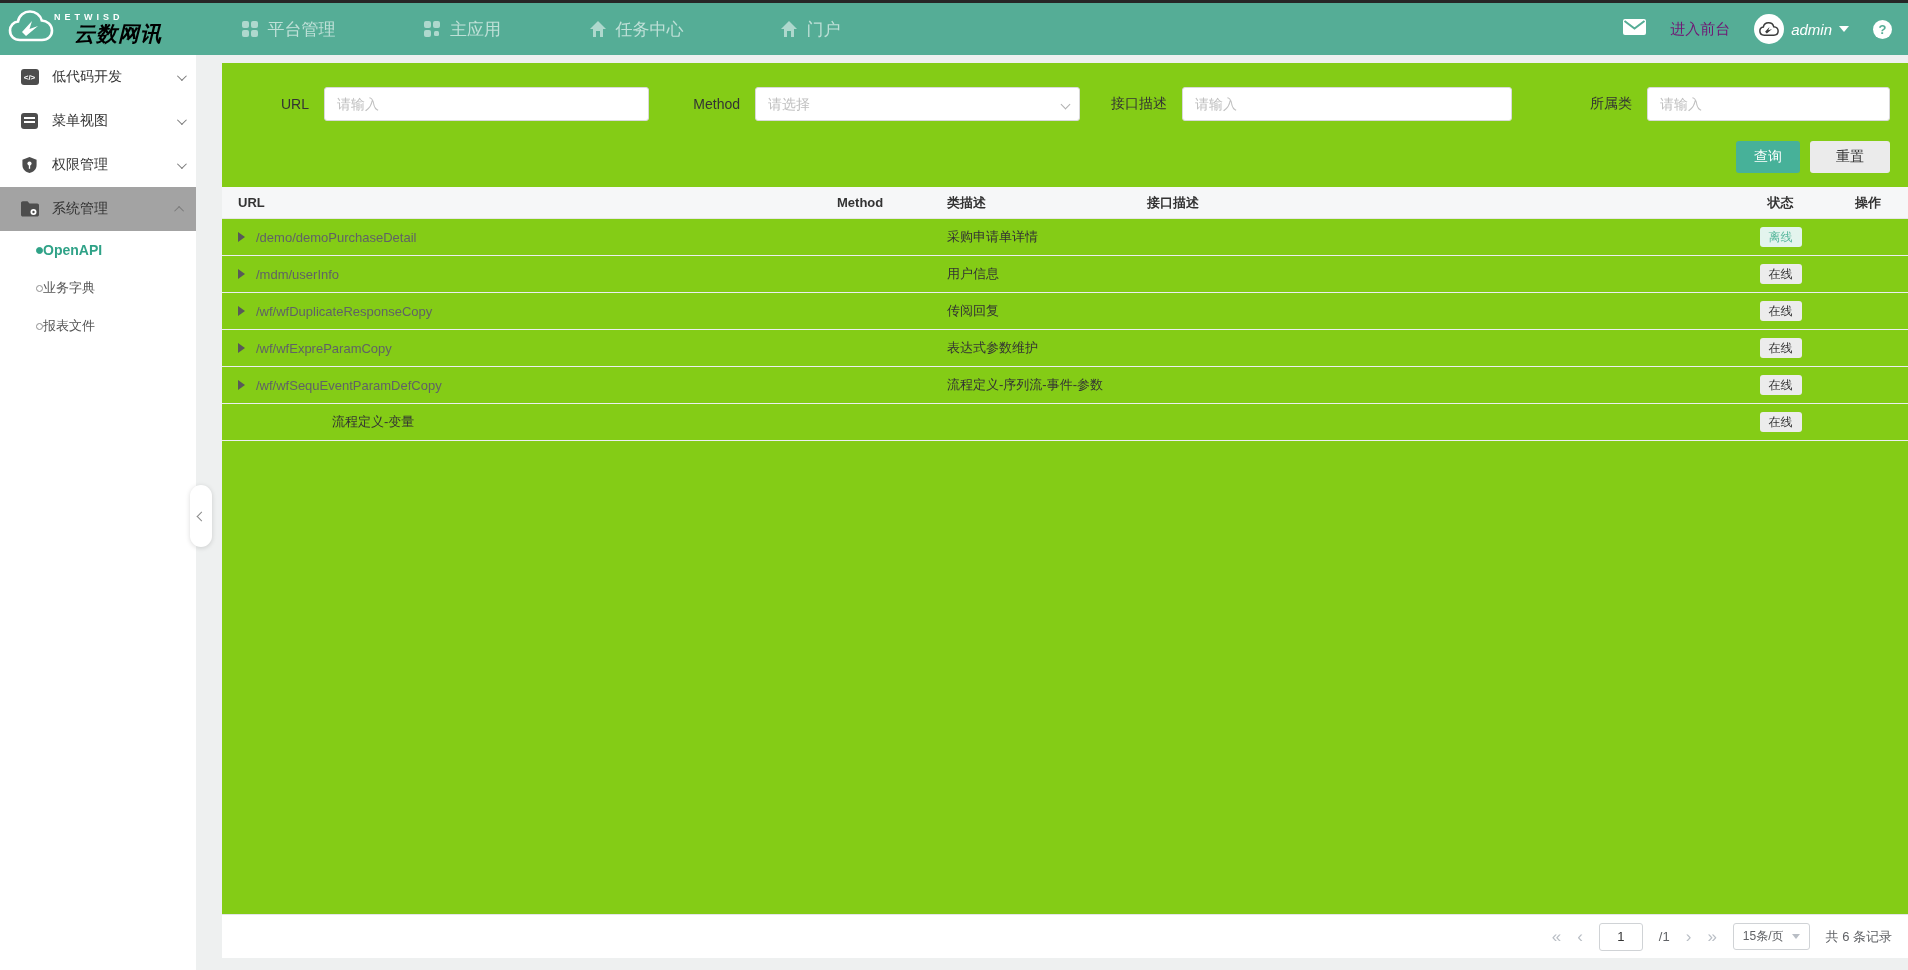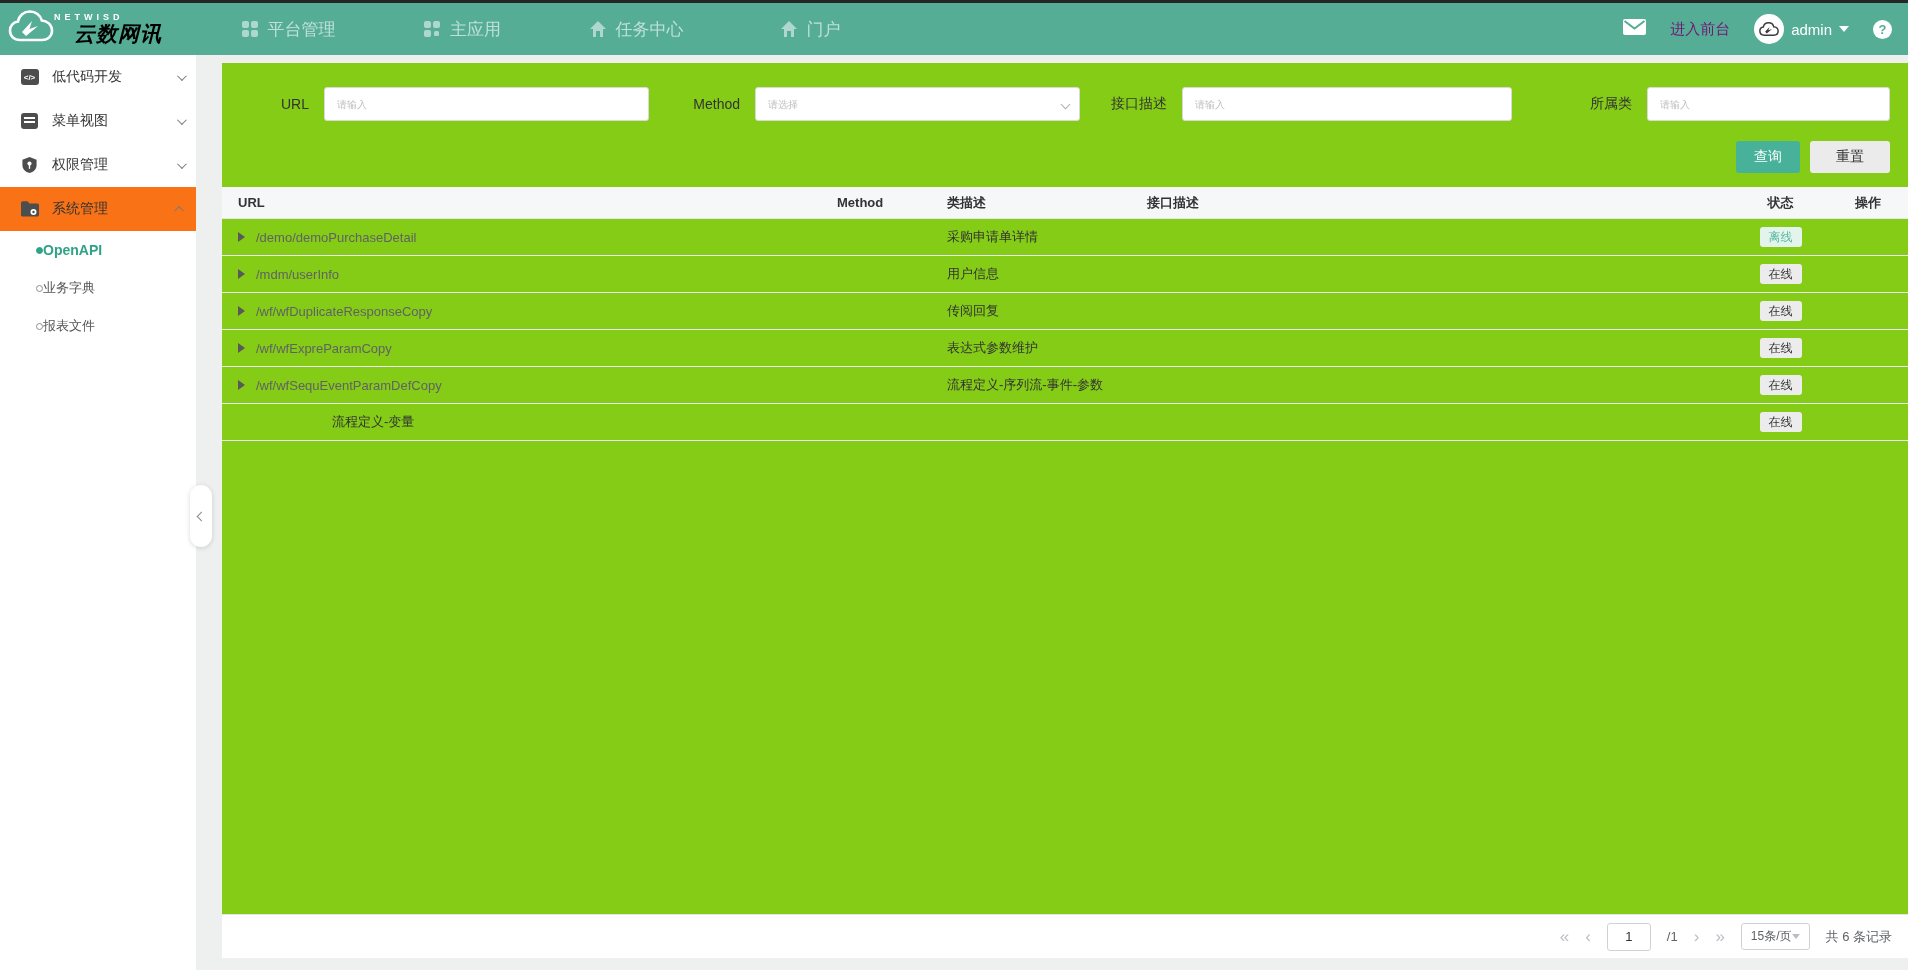--- a/index.html
+++ b/index.html
@@ -26,39 +26,39 @@
   .nav-tab.active {
     background:linear-gradient(180deg,#499a80,#3e8a72); color:#fff;
   }
   .nav-tab .tab-icon { display:inline-flex; opacity:.85; }
   .topbar-right { margin-left:auto; display:flex; align-items:center; gap:24px; padding-right:16px; }
   .enter-front { font-size:15px; color:#701a75; cursor:pointer; }
   .avatar {
     width:30px; height:30px; border-radius:50%; background:#fff; display:flex;
     align-items:center; justify-content:center;
   }
-  .admin-wrap { display:flex; align-items:center; gap:7px; cursor:pointer; }
+  .admin-wrap { display:flex; align-items:center; gap:7px; cursor:pointer;font-style:italic; }
   .admin-name { font-size:15px; }
   .caret-down {
     width:0; height:0; border-left:5px solid transparent; border-right:5px solid transparent;
     border-top:6px solid #fff; display:inline-block;
   }
   .help-circle {
     width:19px; height:19px; border-radius:50%; background:#fff; color:#55ad96;
     font-size:13px; font-weight:bold; display:flex; align-items:center; justify-content:center;
   }
   
   .sidebar {
     position:absolute; top:55px; left:0; width:196px; bottom:0; background:#fff;
   }
   .side-item {
     height:44px; display:flex; align-items:center; gap:13px; padding:0 12px 0 20px;
     font-size:14px; color:#333; cursor:pointer;
   }
-  .side-item.expanded { background:#f97316; }
+  .side-item.expanded { background:#a3a3a3; }
   .side-icon { width:19px; height:19px; flex:none; display:flex; align-items:center; justify-content:center; }
   .icon-box {
     width:18px; height:16px; background:#4d4d4d; border-radius:3px; color:#fff;
     font-size:8px; display:flex; align-items:center; justify-content:center; font-weight:bold;
   }
   .icon-lines { width:17px; height:16px; background:#4d4d4d; border-radius:3px; position:relative; }
   .icon-lines::before {
     content:""; position:absolute; left:3px; right:3px; top:4px; height:2px; background:#fff;
     box-shadow:0 4px 0 #fff;
   }
@@ -93,21 +93,21 @@
     position:absolute; top:63px; left:222px; right:0; bottom:12px; background:#84cc16;
   }
   .filter-row { display:flex; align-items:center; padding:24px 18px 0 0; }
   .f-label { flex:none; text-align:right; font-size:14px; color:#333; padding-right:15px; }
   .f-label.w-url { width:102px; }
   .f-label.w-method { width:106px; }
   .f-label.w-api { width:102px; }
   .f-label.w-cat { width:135px; }
   .f-input {
     height:34px; border:1px solid #d9d9d9; border-radius:3px; padding:7px 12px;
-    font-size:10px; color:#333; background:#fff; outline:none;
+    font-size:14px; color:#333; background:#fff; outline:none;
   }
   .f-input::placeholder { color:#bfbfbf; }
   .w-in1 { width:325px; } .w-in3 { width:330px; } .w-in4 { flex:1; margin-right:0; }
   .select-wrap { position:relative; display:inline-block; }
   .select-wrap .f-input { width:325px; }
   .sel-caret {
     position:absolute; right:11px; top:14px; width:7px; height:7px;
     border-right:1.4px solid #b0b0b0; border-bottom:1.4px solid #b0b0b0; transform:rotate(45deg);
     pointer-events:none;
   }
@@ -149,21 +149,21 @@
     background:#fff;
   }
   .pg-arrow { font-size:17px; color:#b9bec5; cursor:pointer; line-height:1; }
   .pg-box {
     width:44px; height:28px; border:1px solid #d0d3d6; border-radius:3px; display:flex;
     align-items:center; justify-content:center; font-size:13px; color:#333;
   }
   .pg-total { font-size:13px; color:#606266; }
   .pg-size {
     height:27px; border:1px solid #d0d3d6; border-radius:3px; display:flex; align-items:center;
-    padding:0 9px; font-size:12px; color:#606266; cursor:pointer;
+    gap:8px; padding:0 9px; font-size:12px; color:#606266; cursor:pointer;
   }
   .pg-size-caret {
     width:0; height:0; border-left:4px solid transparent; border-right:4px solid transparent;
     border-top:5px solid #b9bec5;
   }
   .pg-records { font-size:13px; color:#606266; }
 </style>
 </head>
 <body>
 

